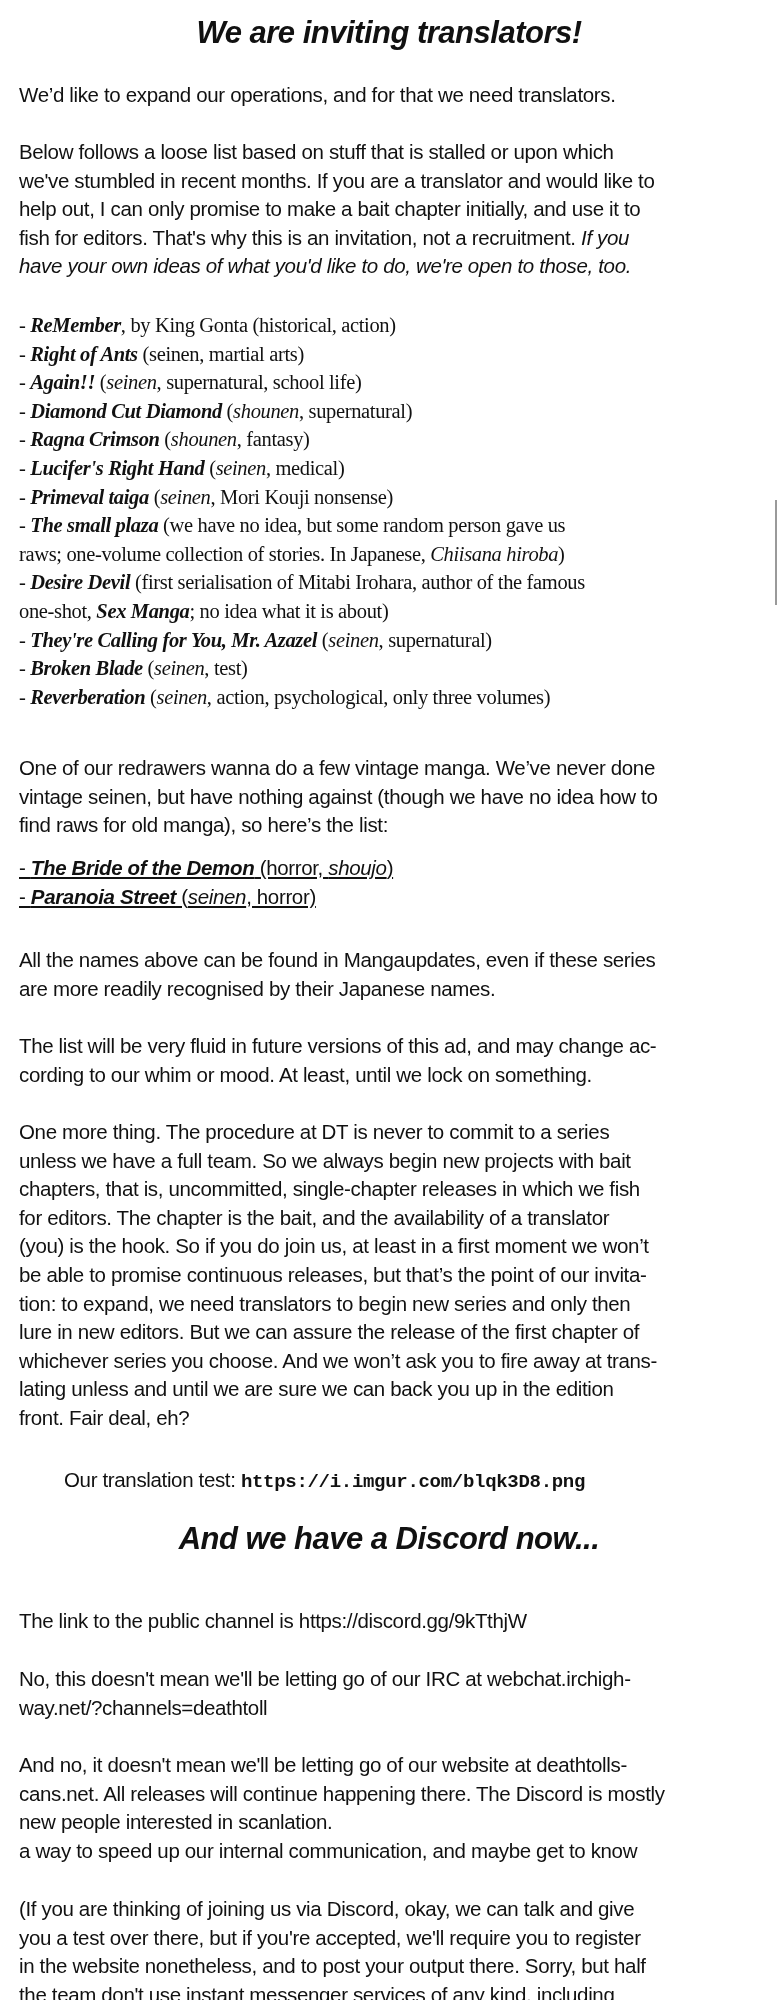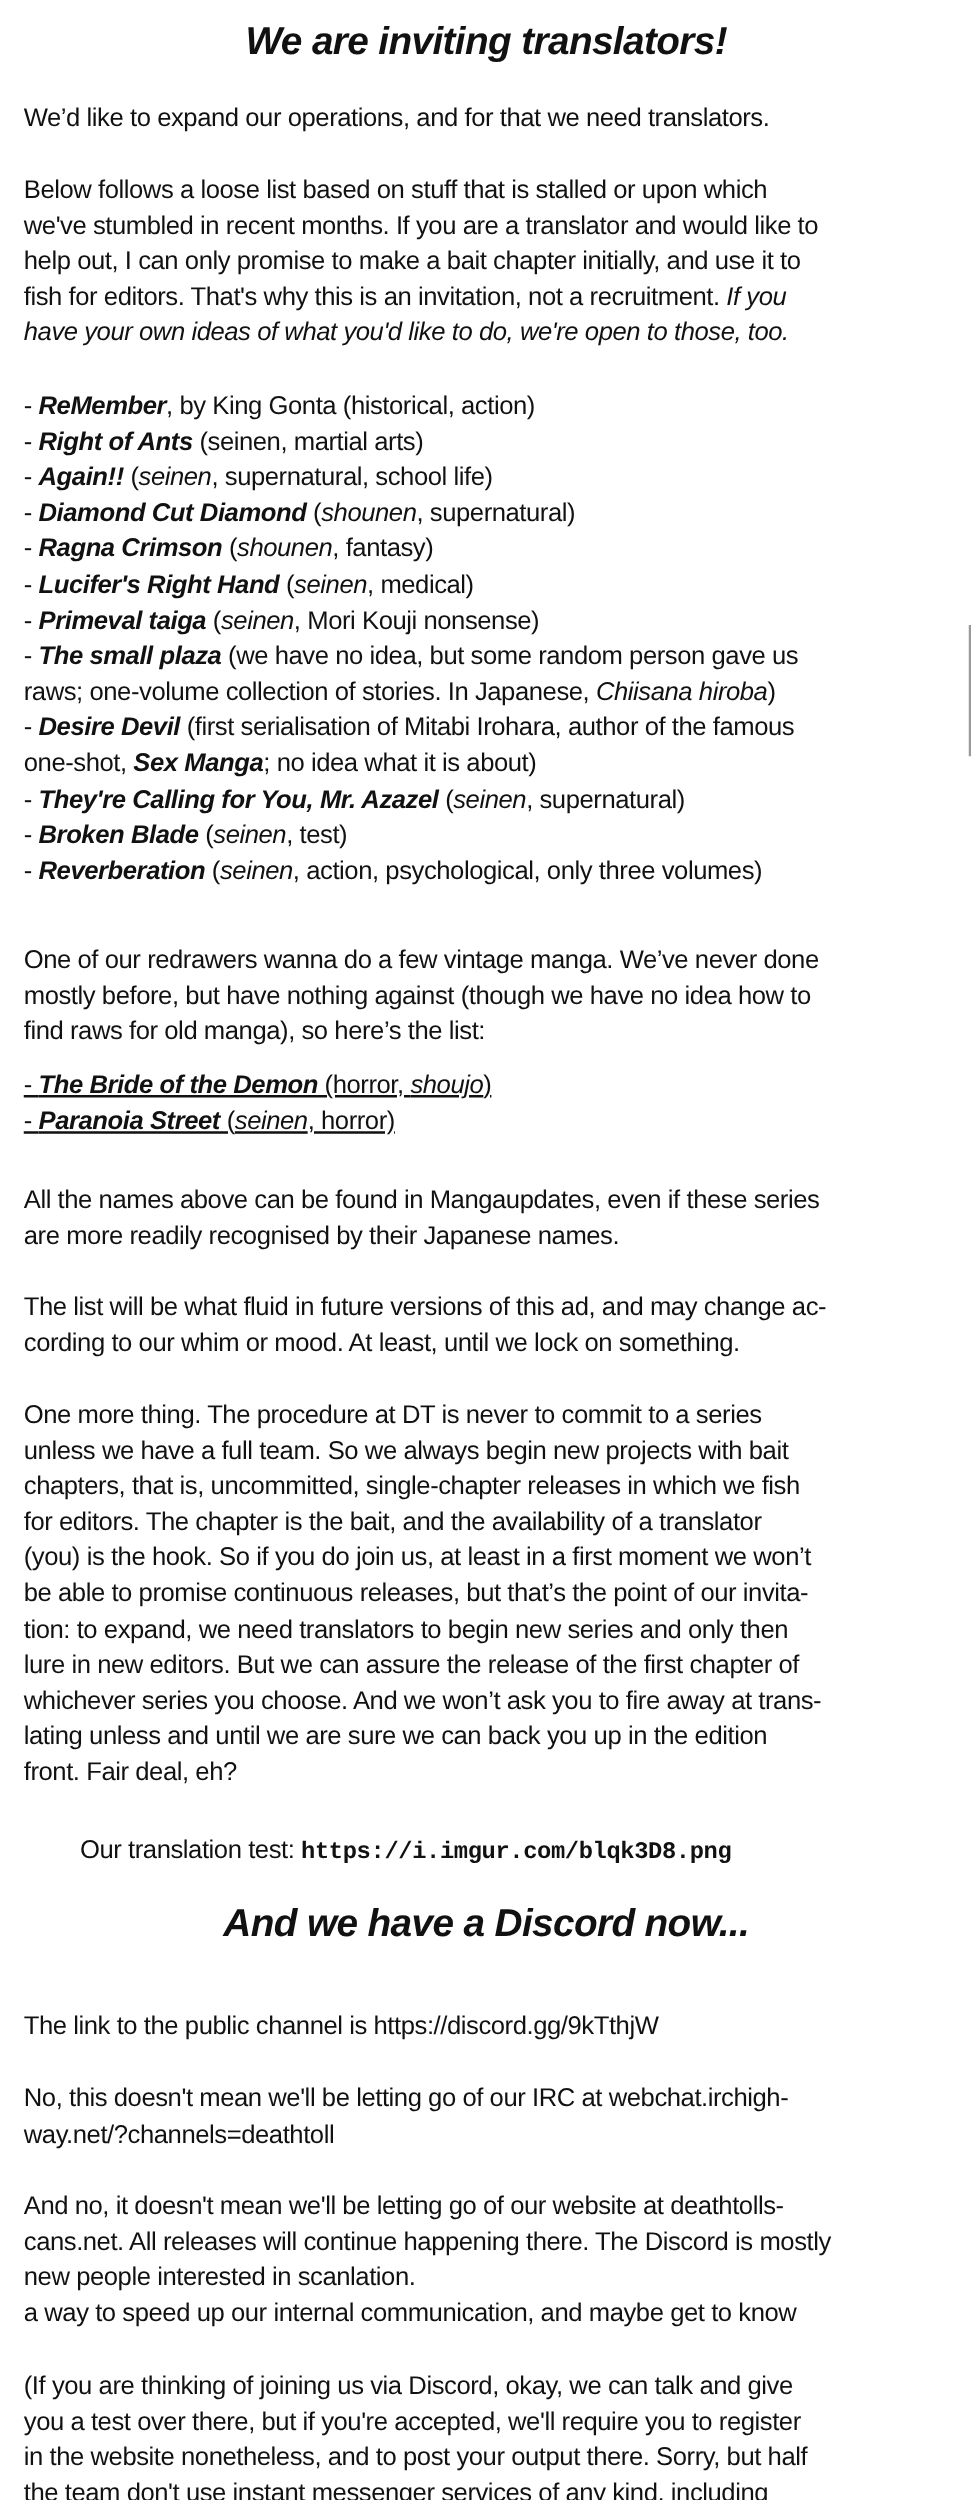--- a/index.html
+++ b/index.html
@@ -74,55 +74,55 @@
   </div>
 
   <div class="block" style="top:138px;">
     <span class="line">Below follows a loose list based on stuff that is stalled or upon which</span>
     <span class="line">we've stumbled in recent months. If you are a translator and would like to</span>
     <span class="line">help out, I can only promise to make a bait chapter initially, and use it to</span>
     <span class="line"><span>fish for editors. That's why this is an invitation, not a recruitment. </span><i>If you</i></span>
     <span class="line"><i>have your own ideas of what you'd like to do, we're open to those, too.</i></span>
   </div>
 
-  <div class="block" style="top:311px;">
+  <div class="block" style="top:311px;font-family:Liberation Serif, serif;">
     <span class="line"><span>- </span><b class="bi">ReMember</b><span>, by King Gonta (historical, action)</span></span>
     <span class="line"><span>- </span><b class="bi">Right of Ants</b><span> (seinen, martial arts)</span></span>
     <span class="line"><span>- </span><b class="bi">Again!!</b><span> (</span><i>seinen</i><span>, supernatural, school life)</span></span>
     <span class="line"><span>- </span><b class="bi">Diamond Cut Diamond</b><span> (</span><i>shounen</i><span>, supernatural)</span></span>
     <span class="line"><span>- </span><b class="bi">Ragna Crimson</b><span> (</span><i>shounen</i><span>, fantasy)</span></span>
     <span class="line"><span>- </span><b class="bi">Lucifer's Right Hand</b><span> (</span><i>seinen</i><span>, medical)</span></span>
     <span class="line"><span>- </span><b class="bi">Primeval taiga</b><span> (</span><i>seinen</i><span>, Mori Kouji nonsense)</span></span>
     <span class="line"><span>- </span><b class="bi">The small plaza</b><span> (we have no idea, but some random person gave us</span></span>
     <span class="line"><span>raws; one-volume collection of stories. In Japanese, </span><i>Chiisana hiroba</i><span>)</span></span>
     <span class="line"><span>- </span><b class="bi">Desire Devil</b><span> (first serialisation of Mitabi Irohara, author of the famous</span></span>
     <span class="line"><span>one-shot, </span><b class="bi">Sex Manga</b><span>; no idea what it is about)</span></span>
     <span class="line"><span>- </span><b class="bi">They're Calling for You, Mr. Azazel</b><span> (</span><i>seinen</i><span>, supernatural)</span></span>
     <span class="line"><span>- </span><b class="bi">Broken Blade</b><span> (</span><i>seinen</i><span>, test)</span></span>
     <span class="line"><span>- </span><b class="bi">Reverberation</b><span> (</span><i>seinen</i><span>, action, psychological, only three volumes)</span></span>
   </div>
 
   <div class="block" style="top:754px;">
     <span class="line">One of our redrawers wanna do a few vintage manga. We’ve never done</span>
-    <span class="line">mostly before, but have nothing against (though we have no idea how to</span>
+    <span class="line">vintage seinen, but have nothing against (though we have no idea how to</span>
     <span class="line">find raws for old manga), so here’s the list:</span>
   </div>
 
   <div class="block" style="top:854px;text-decoration:underline;">
     <span class="line"><span>- </span><b class="bi">The Bride of the Demon</b><span> (horror, </span><i>shoujo</i><span>)</span></span>
     <span class="line"><span>- </span><b class="bi">Paranoia Street</b><span> (</span><i>seinen</i><span>, horror)</span></span>
   </div>
 
   <div class="block" style="top:946px;">
     <span class="line">All the names above can be found in Mangaupdates, even if these series</span>
     <span class="line">are more readily recognised by their Japanese names.</span>
   </div>
 
   <div class="block" style="top:1032px;">
-    <span class="line">The list will be what fluid in future versions of this ad, and may change ac-</span>
+    <span class="line">The list will be very fluid in future versions of this ad, and may change ac-</span>
     <span class="line">cording to our whim or mood. At least, until we lock on something.</span>
   </div>
 
   <div class="block" style="top:1118px;">
     <span class="line">One more thing. The procedure at DT is never to commit to a series</span>
     <span class="line">unless we have a full team. So we always begin new projects with bait</span>
     <span class="line">chapters, that is, uncommitted, single-chapter releases in which we fish</span>
     <span class="line">for editors. The chapter is the bait, and the availability of a translator</span>
     <span class="line">(you) is the hook. So if you do join us, at least in a first moment we won’t</span>
     <span class="line">be able to promise continuous releases, but that’s the point of our invita-</span>

